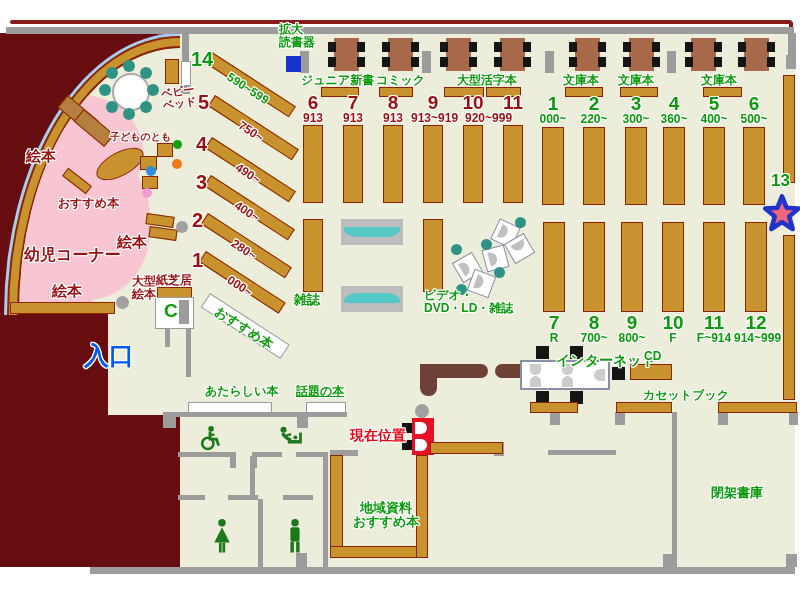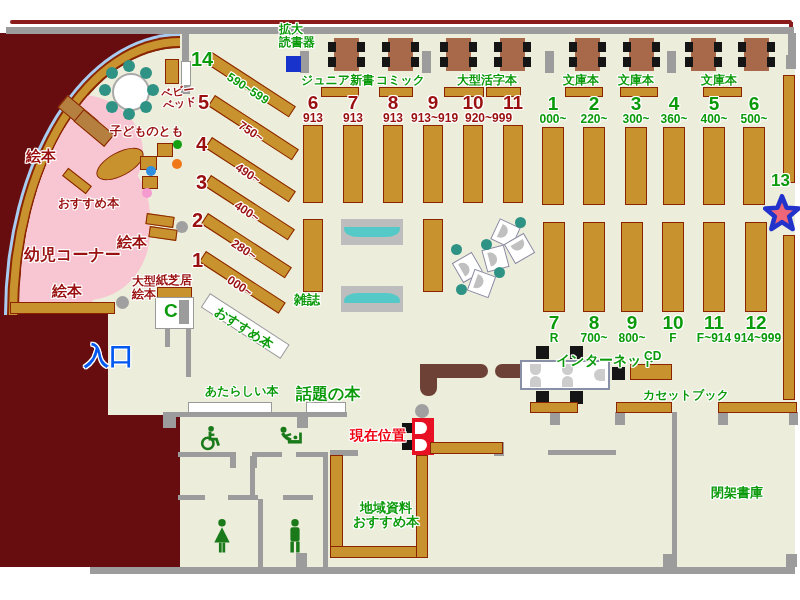--- a/index.html
+++ b/index.html
@@ -439,37 +439,41 @@
       <div class="s">F~914</div>
     </div>
   <div class="nb g hl" style="left:734px;top:313px;">
       <div class="n">12</div>
       <div class="s">914~999</div>
     </div>
 
   <div class="lbl g hl" style="left:771px;top:172px;font-size:17px;">13</div>
 
   <div class="lbl g hl" style="left:294px;top:293px;font-size:13px;text-align:right;">雑誌</div>
+  <div class="lbl g hl" style="left:424px;top:289px;font-size:12px;">
+    <div>ビデオ・</div>
+      <div>DVD・LD・雑誌</div>
+    </div>
   <div class="lbl g hl" style="left:556px;top:353px;font-size:14px;">インターネット</div>
   <div class="lbl g hl" style="left:644px;top:350px;font-size:12px;">CD</div>
   <div class="lbl g hl" style="left:643px;top:389px;font-size:12px;">カセットブック</div>
   <div class="lbl g hl" style="left:205px;top:385px;font-size:12px;">あたらしい本</div>
-  <div class="lbl g hl" style="left:296px;top:385px;font-size:16px;">話題の本</div>
+  <div class="lbl g hl" style="left:296px;top:385px;font-size:12px;text-decoration:underline;">話題の本</div>
   <div class="lbl g hl" style="left:353px;top:501px;font-size:13px;text-align:center;">
     <div>地域資料</div>
       <div>おすすめ本</div>
     </div>
   <div class="lbl g hl" style="left:711px;top:486px;font-size:13px;">閉架書庫</div>
 
   <div class="lbl dr hl" style="left:26px;top:148px;font-size:15px;">絵本</div>
   <div class="lbl dr hl" style="left:117px;top:234px;font-size:15px;">絵本</div>
   <div class="lbl dr hl" style="left:52px;top:283px;font-size:15px;">絵本</div>
   <div class="lbl dr hl" style="left:58px;top:197px;font-size:12px;">おすすめ本</div>
   <div class="lbl dr hl" style="left:24px;top:246px;font-size:16px;">幼児コーナー</div>
-  <div class="lbl dr hl" style="left:110px;top:125px;font-size:12px;">子どものとも</div>
+  <div class="lbl dr hl" style="left:110px;top:132px;font-size:10px;">子どものとも</div>
   <div class="lbl dr hl" style="left:162px;top:86px;font-size:11px;transform:rotate(-8deg);">
     <div>ベビー</div>
       <div>ベッド</div>
     </div>
   <div class="lbl dr hl" style="left:132px;top:275px;font-size:12px;text-align:center;">
     <div>大型</div>
       <div>絵本</div>
     </div>
   <div class="lbl dr hl" style="left:156px;top:274px;font-size:12px;">紙芝居</div>
 

